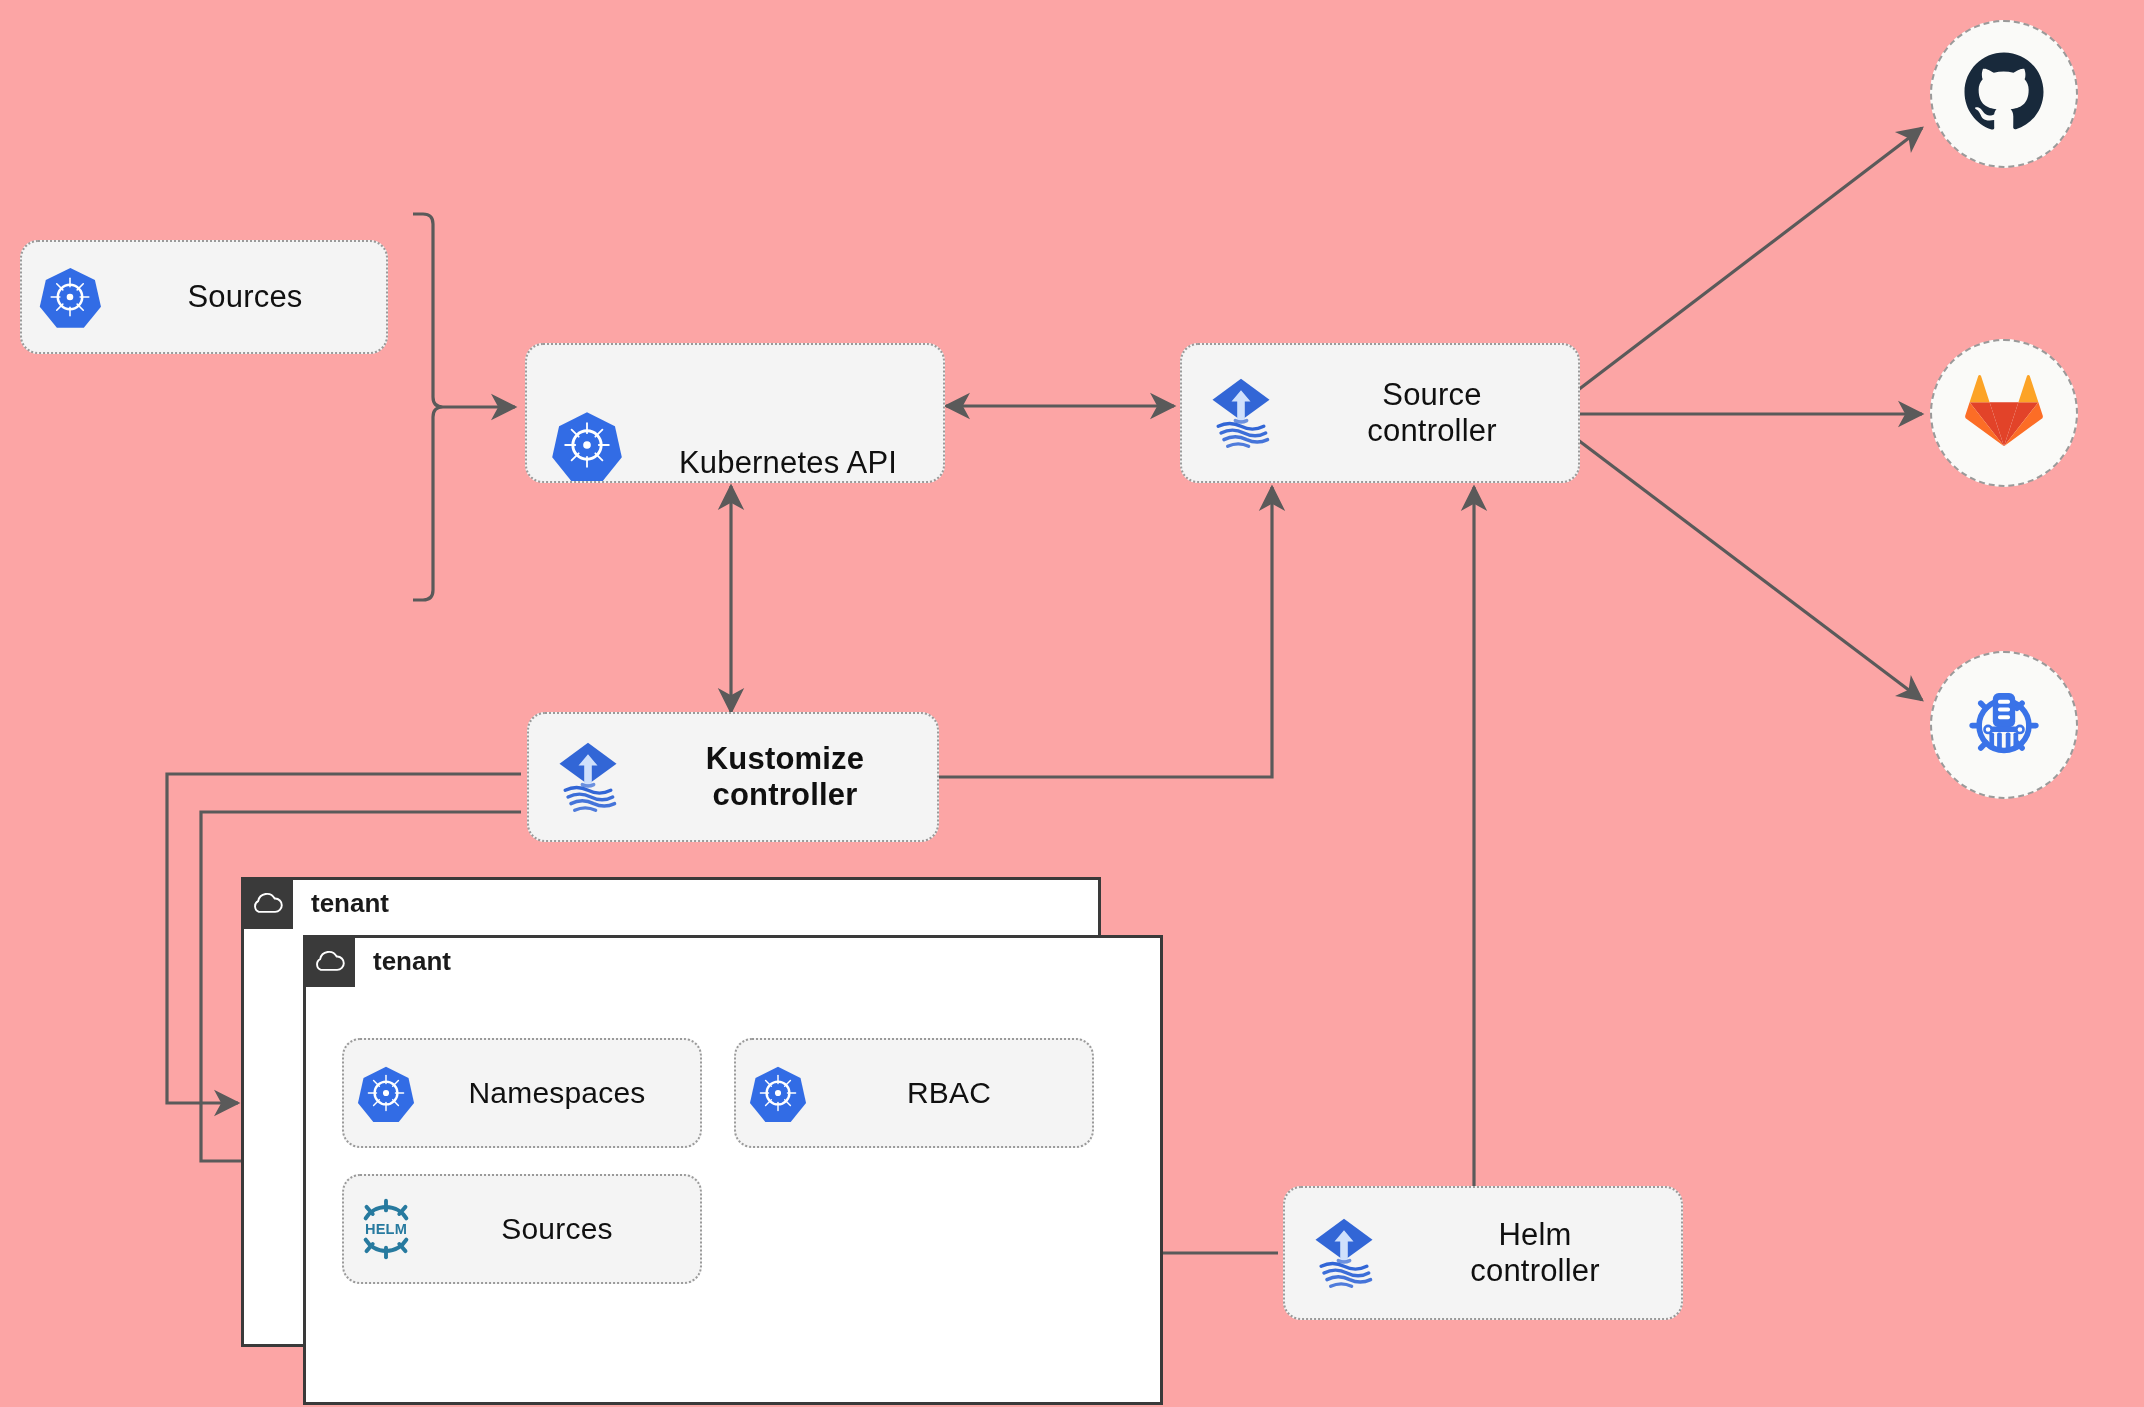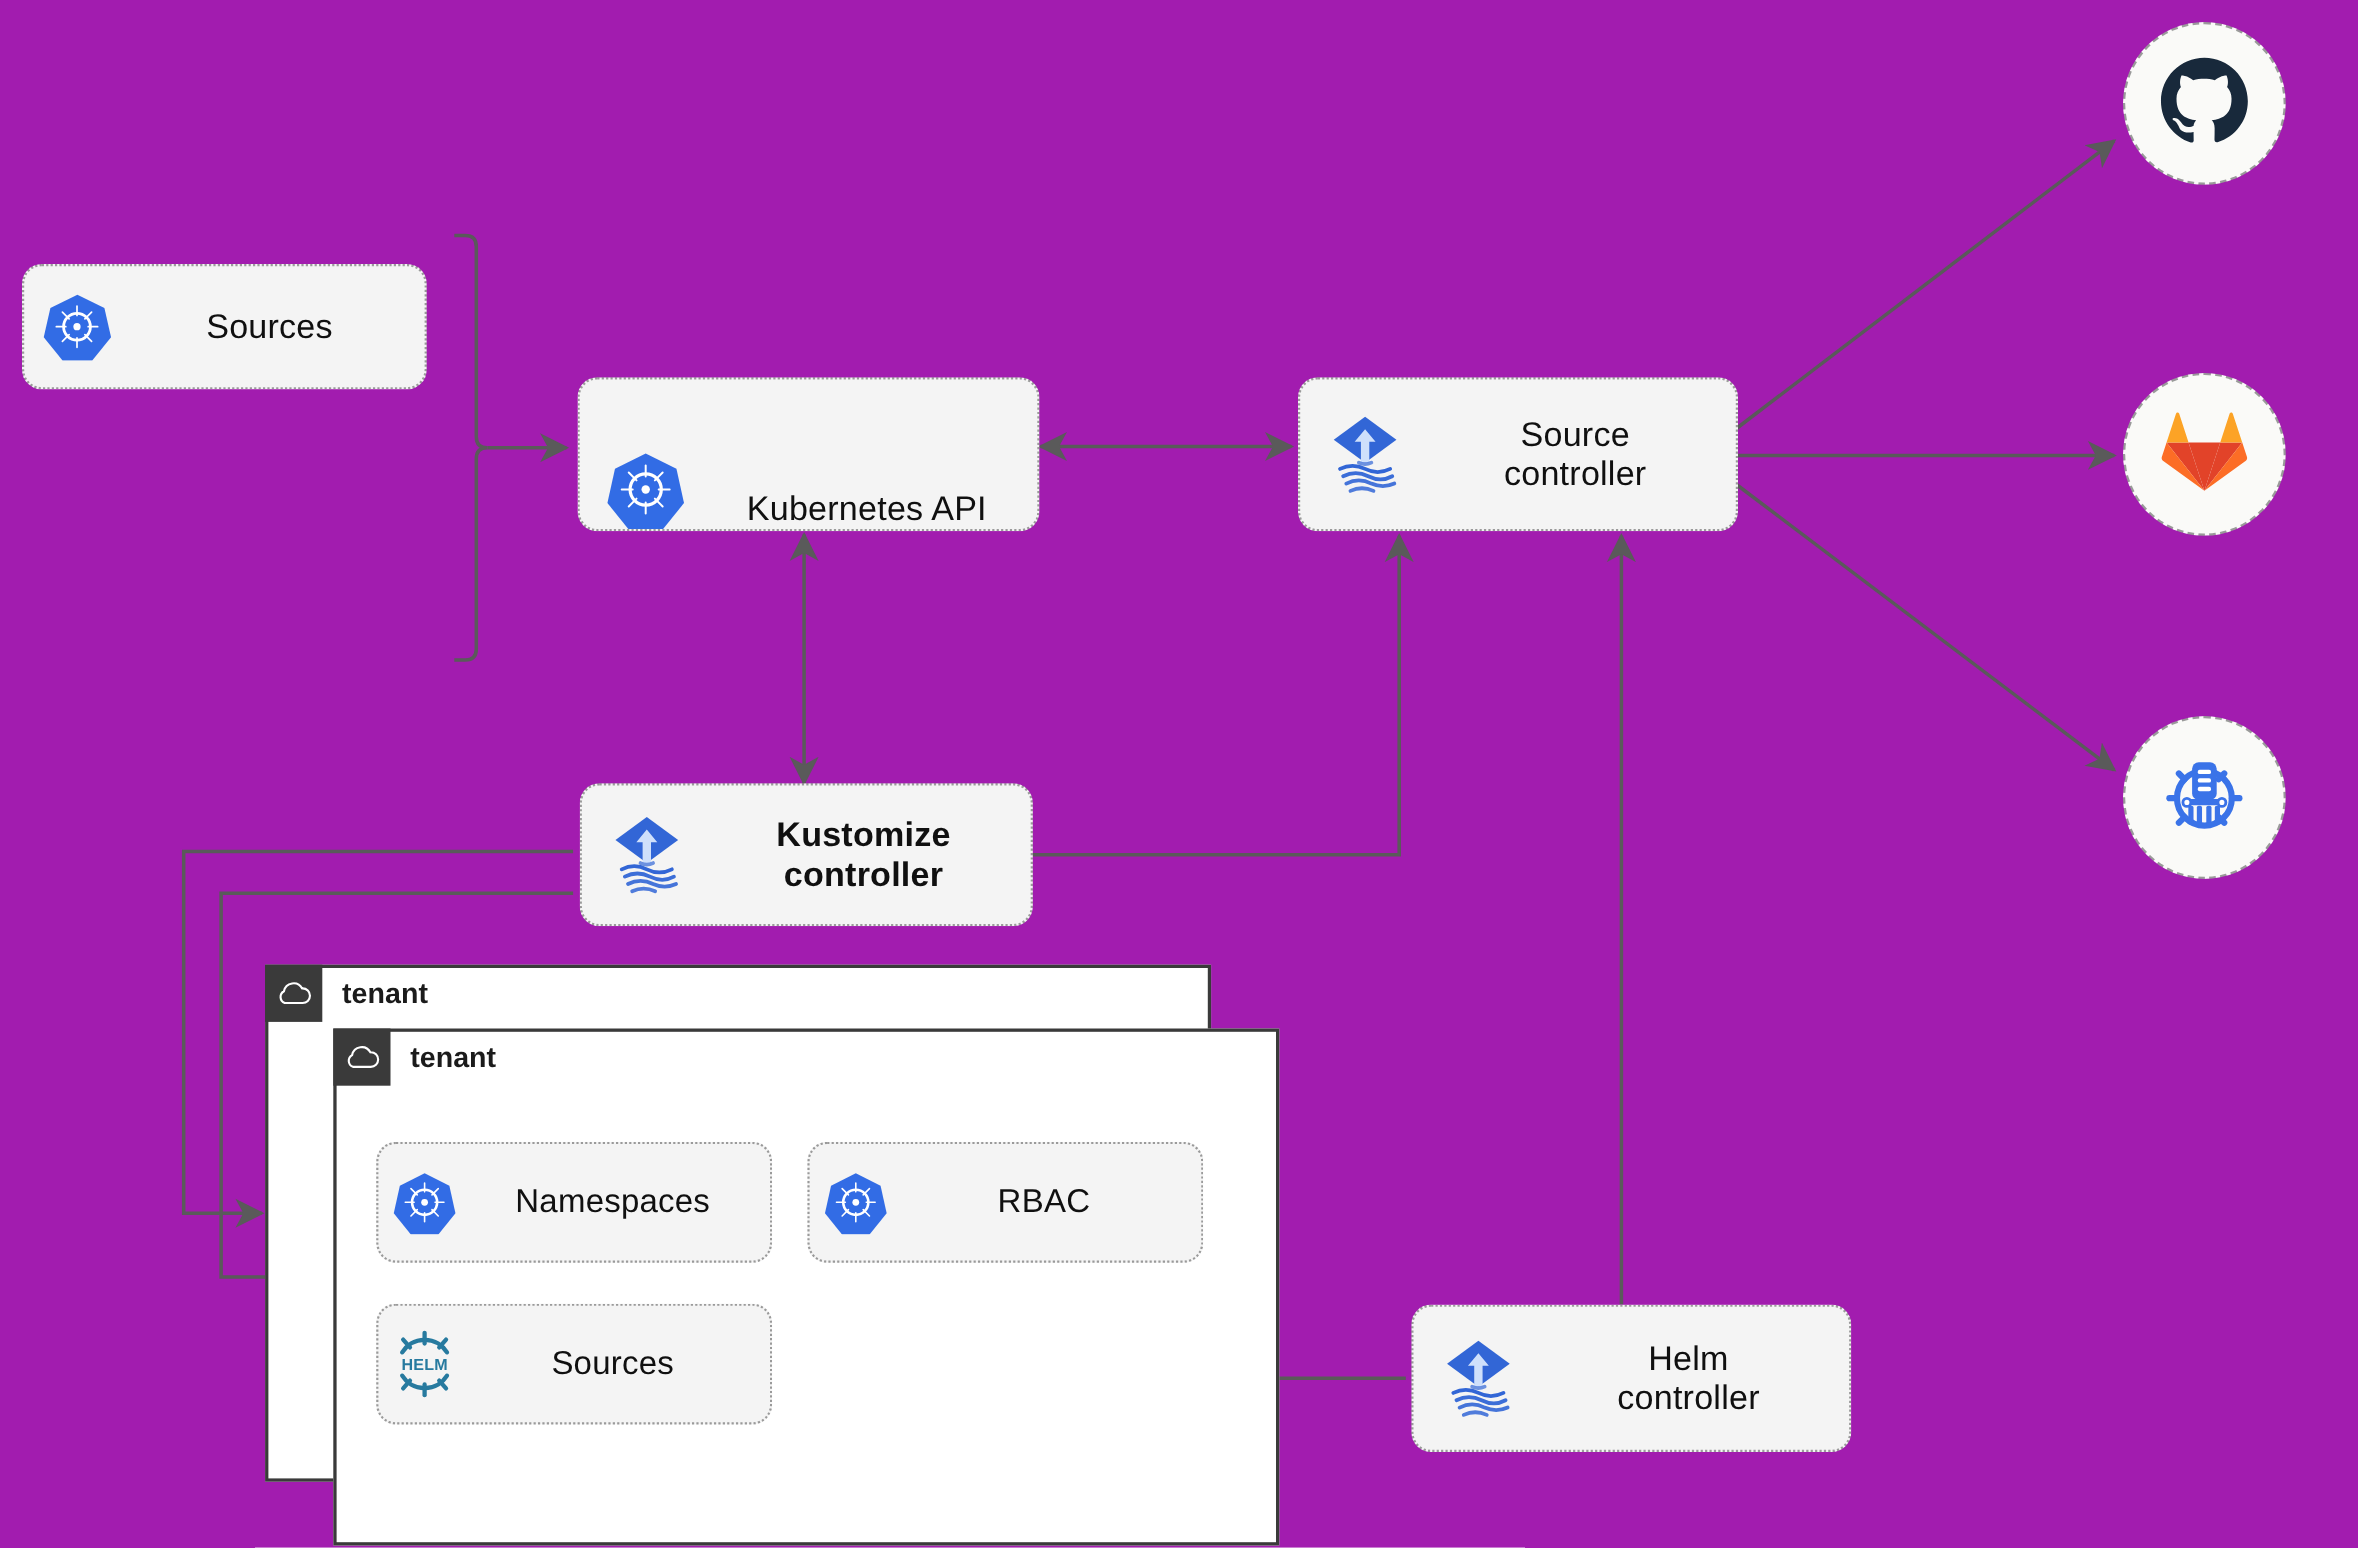--- a/index.html
+++ b/index.html
@@ -4,21 +4,21 @@
 <style>
   html,body{margin:0;padding:0;background:#ffffff;}
   body{
     font-family:"Liberation Sans", sans-serif;
     -webkit-font-smoothing:antialiased;
   }
   #canvas{
     position:relative;
     width:2144px;
     height:1407px;
-    background:#a21caf;
+    background:#fca5a5;
     overflow:hidden;
   }
   svg.wires{
     position:absolute;
     left:0; top:0;
     width:2144px; height:1407px;
     pointer-events:none;
   }
 
   
@@ -87,21 +87,21 @@
     margin-left:18px;
     font-size:26px;
     color:#1b1b1b;
     white-space:nowrap;
   }
   .tenant-inner-grid{
     position:absolute;
     display:grid;
     grid-template-columns:360px 360px;
     grid-template-rows:110px 110px;
-    gap:37px 32px;
+    gap:26px 32px;
   }
   .tenant-inner-grid .node{
     position:relative;
     left:auto;top:auto;width:auto;height:auto;
   }
 </style>
 </head>
 <body>
 
 <div id="canvas">

